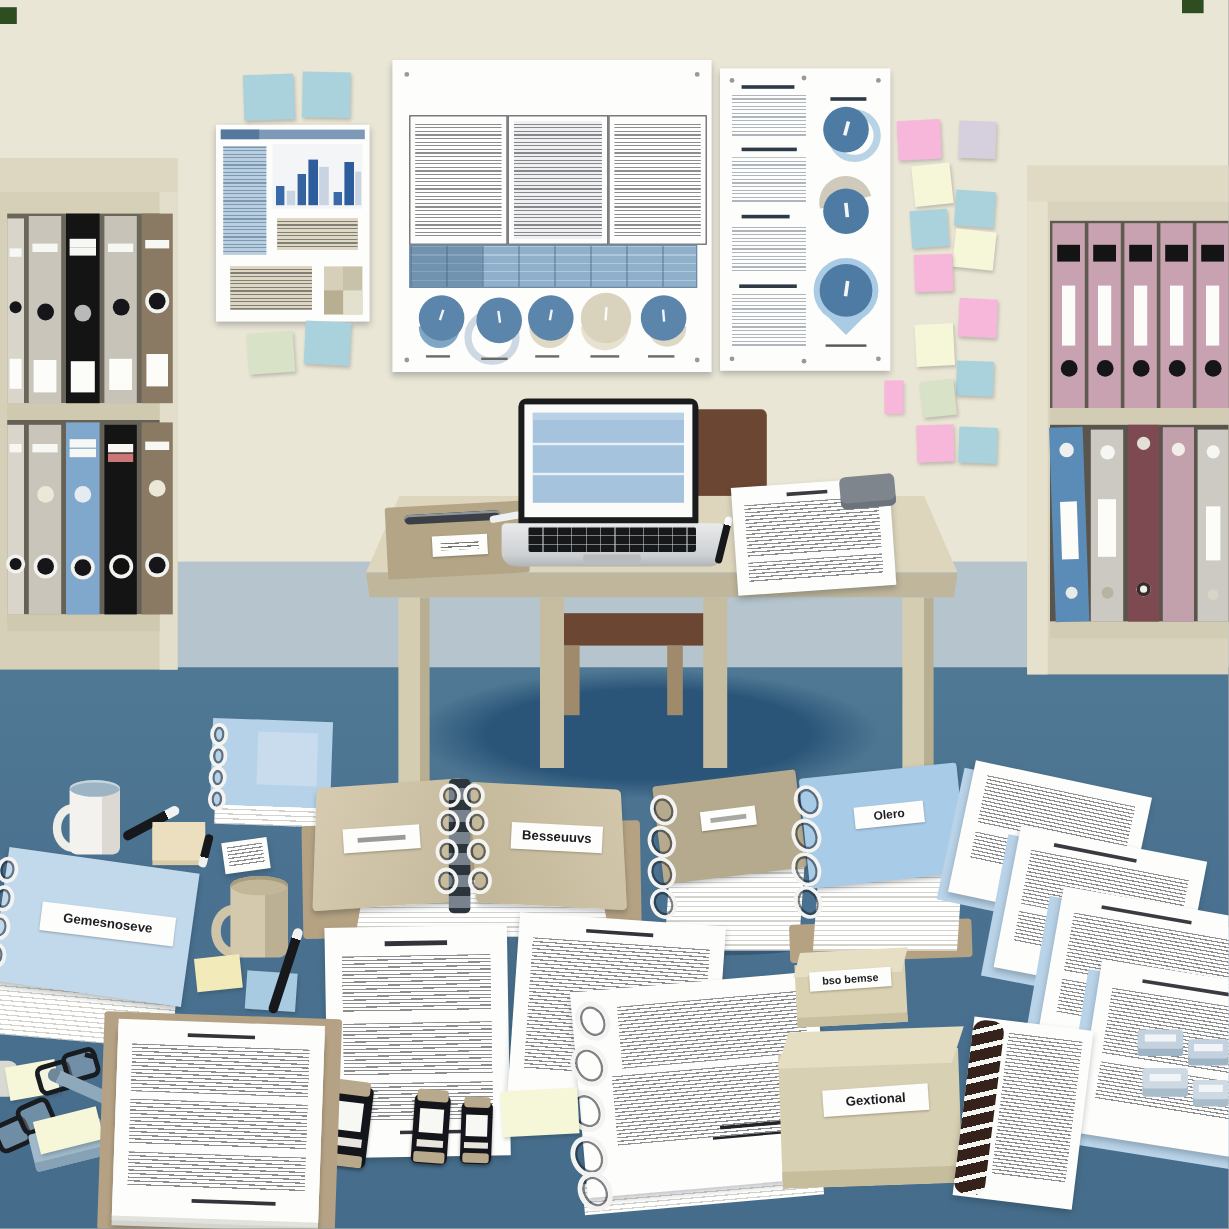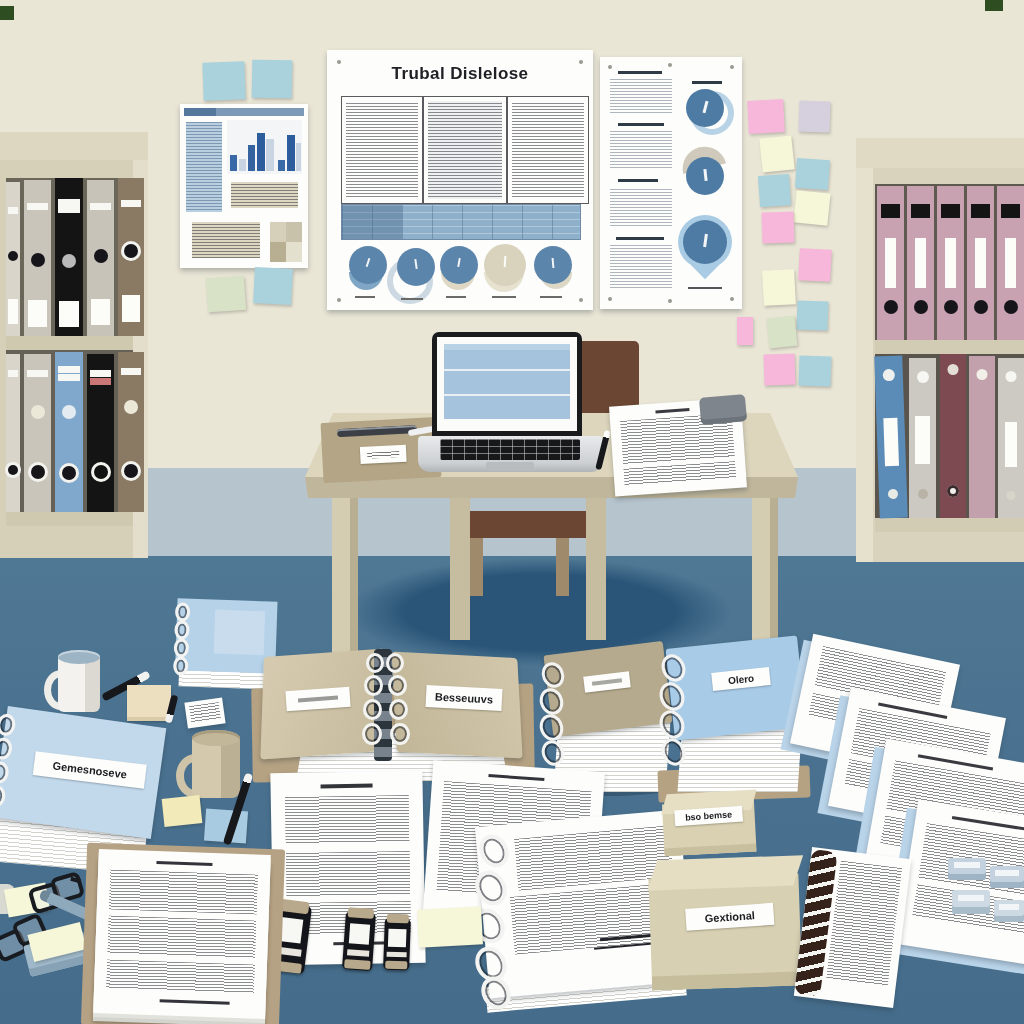--- a/index.html
+++ b/index.html
@@ -55,21 +55,20 @@
       <span class="a" style="left:0;top:50%;width:50%;height:50%;background:#b8ae92;"></span>
       <span class="a" style="left:50%;top:50%;width:50%;height:50%;background:#e4e0ce;"></span>
     </div>
   </div>
 
   <div class="a p" style="left:327px;top:50px;width:266px;height:260px;">
     <span class="a pin" style="left:10px;top:10px;"></span>
     <span class="a pin" style="right:10px;top:10px;"></span>
     <span class="a pin" style="left:10px;bottom:8px;"></span>
     <span class="a pin" style="right:10px;bottom:8px;"></span>
-    <div class="a" style="left:0;top:14px;width:100%;text-align:center;font-size:17px;font-weight:bold;color:#202126;letter-spacing:.4px;">Trubal Dislelose</div>
     <div class="a tx" style="left:14px;top:46px;width:72px;height:98px;border:1px solid #5a5a5e;padding:4px;"></div>
     <div class="a tx" style="left:96px;top:46px;width:74px;height:98px;border:1px solid #5a5a5e;padding:4px;background-color:#eef0f2;"></div>
     <div class="a tx" style="left:180px;top:46px;width:72px;height:98px;border:1px solid #5a5a5e;padding:4px;"></div>
     <div class="a" style="left:14px;top:154px;width:238px;height:34px;background:#8fb0ca;border:1px solid #6e8ba6;
       background-image:repeating-linear-gradient(90deg,rgba(35,65,95,.28) 0 1px,transparent 1px 30px),repeating-linear-gradient(180deg,rgba(255,255,255,.3) 0 1px,transparent 1px 7px);">
       <span class="a" style="left:0;top:0;width:60px;height:100%;background:rgba(60,95,130,.35);"></span>
     </div>
 
     <div class="a" style="left:20px;top:196px;width:44px;height:56px;">
       <span class="a" style="left:2px;top:26px;width:34px;height:18px;border-radius:0 0 34px 34px;background:#7fa6c4;"></span>

